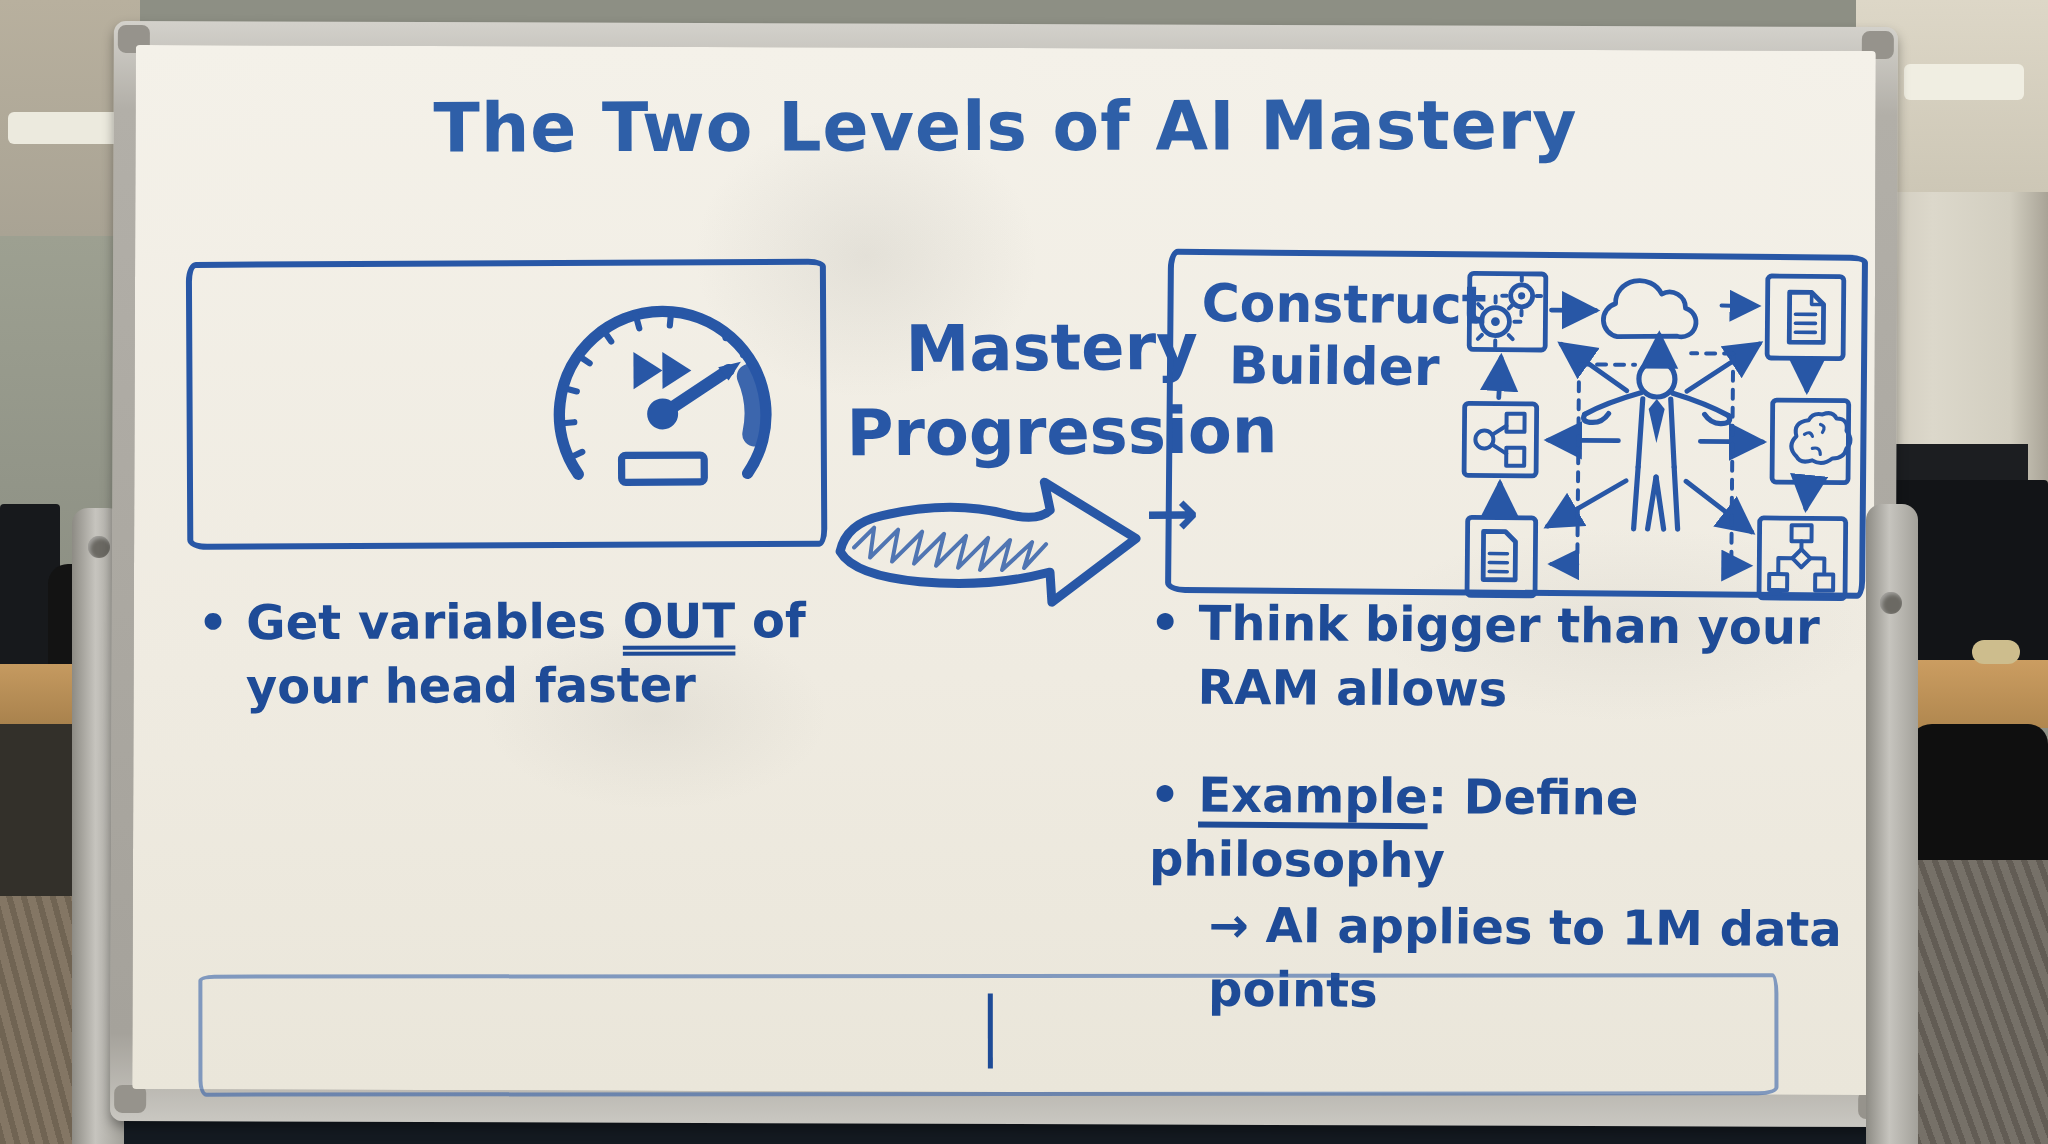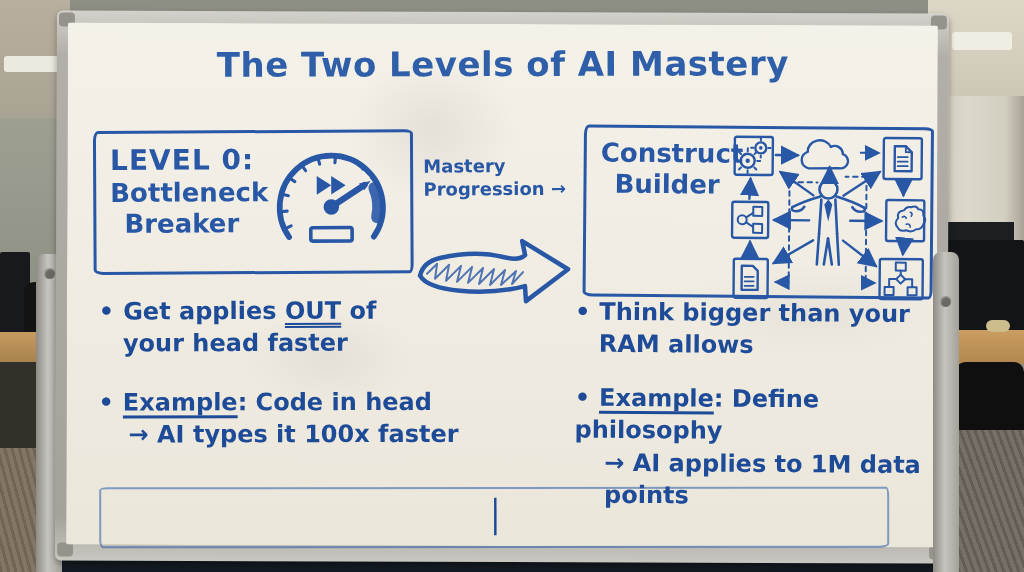--- a/index.html
+++ b/index.html
@@ -66,22 +66,22 @@
   .level0-box{left:26px;top:107px;width:320px;height:144px;transform:rotate(-.5deg);}
   .level1-box{left:516px;top:101px;width:350px;height:172px;transform:rotate(.3deg);}
   .level-text{padding:10px 4px 0 14px;line-height:1.2;color:var(--ink);}
   .level-line1{font-size:28px;font-weight:bold;letter-spacing:1px;}
   .level-line2,.level-line3{font-size:26px;font-weight:bold;}
   .level-line3{padding-left:14px;}
 
   .gauge-wrap{position:absolute;right:6px;top:4px;}
   .diagram-wrap{position:absolute;right:0px;top:3px;}
 
-  .transition{position:absolute;left:356px;top:130px;width:176px;text-align:left;
-    color:var(--ink);font-size:18px;font-weight:bold;line-height:1.3;transform:rotate(-.6deg);}
+  .transition{position:absolute;left:356px;top:130px;width:176px;text-align:right;
+    color:var(--ink);font-size:32px;font-weight:bold;line-height:1.3;transform:rotate(-.6deg);}
   .scribble-wrap{position:absolute;left:348px;top:200px;}
 
   .bullet-block{position:absolute;color:var(--ink-dark);font-size:24px;font-weight:bold;line-height:1.35;}
   .bl1{left:32px;top:272px;transform:rotate(-.4deg);}
   .bl2{left:32px;top:363px;transform:rotate(-.3deg);}
   .br1{left:508px;top:272px;transform:rotate(.2deg);}
   .br2{left:508px;top:358px;transform:rotate(.2deg);}
   .bullet-dot{display:inline-block;margin-right:9px;}
   .indent{padding-left:24px;}
   .indent2{padding-left:30px;}
@@ -139,25 +139,20 @@
     <div class="corner c-tl"></div>
     <div class="corner c-tr"></div>
     <div class="corner c-bl"></div>
     <div class="corner c-br"></div>
 
     <div class="surface">
 
       <div class="title">The Two Levels of AI Mastery</div>
 
       <div class="level-box level0-box sketch">
-        <div class="level-text">
-          <div class="level-line1">LEVEL 0:</div>
-          <div class="level-line2">Bottleneck</div>
-          <div class="level-line3">Breaker</div>
-        </div>
         <div class="gauge-wrap">
           <svg width="146" height="126" viewBox="0 0 140 122">
             <path class="s" style="stroke-width:5.5" d="M29,97 A50,50 0 1 1 111,97"></path>
             <g class="s" style="stroke-width:3">
               <path d="M24.7,89.1 L31,86.2"></path>
                 <path d="M20.2,72.4 L27.2,71.8"></path>
               <path d="M21.7,55.1 L28.5,56.9"></path>
                 <path d="M29,39.3 L34.8,43.3"></path>
               <path d="M41.3,27 L45.3,32.8"></path>
                 <path d="M57.1,19.7 L58.9,26.5"></path>
@@ -315,28 +310,24 @@
               <path d="M137,44 L137,148"></path>
               <path d="M137,150 L146,150" marker-end="url(#ah)"></path>
               <path d="M60,50 L88,50"></path>
               <path d="M137,44 L116,44"></path>
             </g>
           </svg>
         </div>
       </div>
 
       <div class="bullet-block bl1">
-        <div><span class="bullet-dot">•</span><span>Get applies </span><span class="u2">OUT</span><span> of</span></div>
+        <div><span class="bullet-dot">•</span><span>Get variables </span><span class="u2">OUT</span><span> of</span></div>
         <div class="indent">your head faster</div>
       </div>
 
-      <div class="bullet-block bl2">
-        <div><span class="bullet-dot">•</span><span class="u1">Example</span><span>: Code in head</span></div>
-        <div class="indent2">→ AI types it 100x faster</div>
-      </div>
 
       <div class="bullet-block br1">
         <div><span class="bullet-dot">•</span><span>Think bigger than your</span></div>
         <div class="indent">RAM allows</div>
       </div>
 
       <div class="bullet-block br2">
         <div><span class="bullet-dot">•</span><span class="u1">Example</span><span>: Define philosophy</span></div>
         <div class="indent2">→ AI applies to 1M data points</div>
       </div>

